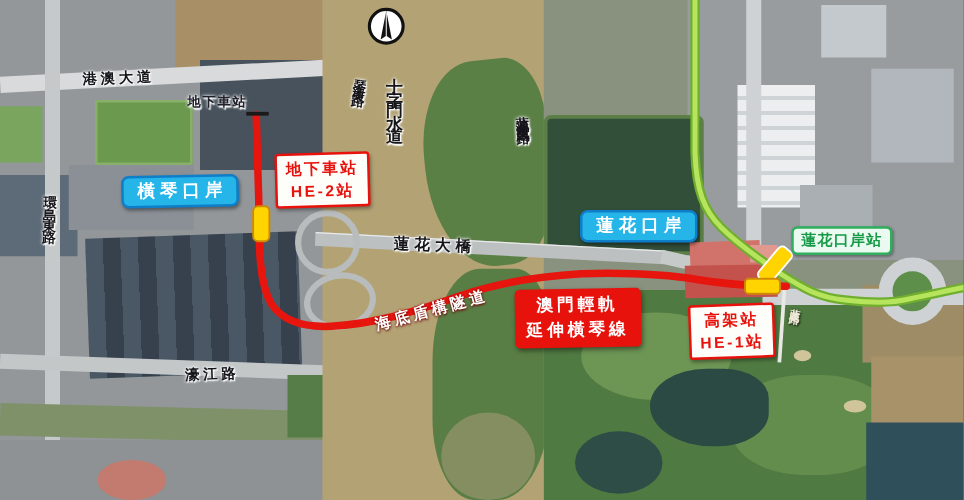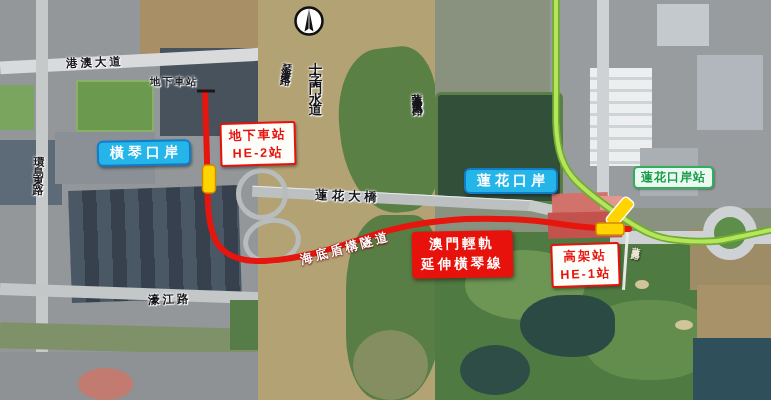--- a/index.html
+++ b/index.html
@@ -155,19 +155,19 @@
   <div class="lbl red-box" style="left:412px;top:231px;transform:rotate(-1deg);">
     <span style="position:static;display:block;">澳門輕軌</span>
     <span style="position:static;display:block;">延伸橫琴線</span>
   </div>
 
   <div class="lbl white-red-box" style="left:551px;top:243px;transform:rotate(-2deg);">
     <span style="position:static;display:block;">高架站</span>
     <span style="position:static;display:block;">HE-1站</span>
   </div>
 
-  <div class="lbl mint-box" style="left:633px;top:166px;">蓮花口岸站</div>
+  <div class="lbl mint-box" style="left:633px;top:181px;">蓮花口岸站</div>
 
   <div class="lbl road-label" style="left:148px;top:292px;font-size:11.5px;letter-spacing:3px;transform:rotate(-2deg);">濠江路</div>
 
   <div class="lbl road-label v" style="left:632px;top:240px;font-size:8.5px;letter-spacing:2px;color:#f0ead8;text-shadow:0 0 2px #2a3a22,1px 1px 1px #2a3a22;transform:rotate(10deg);">蓮花路</div>
 
 </div>
 
 </body></html>

